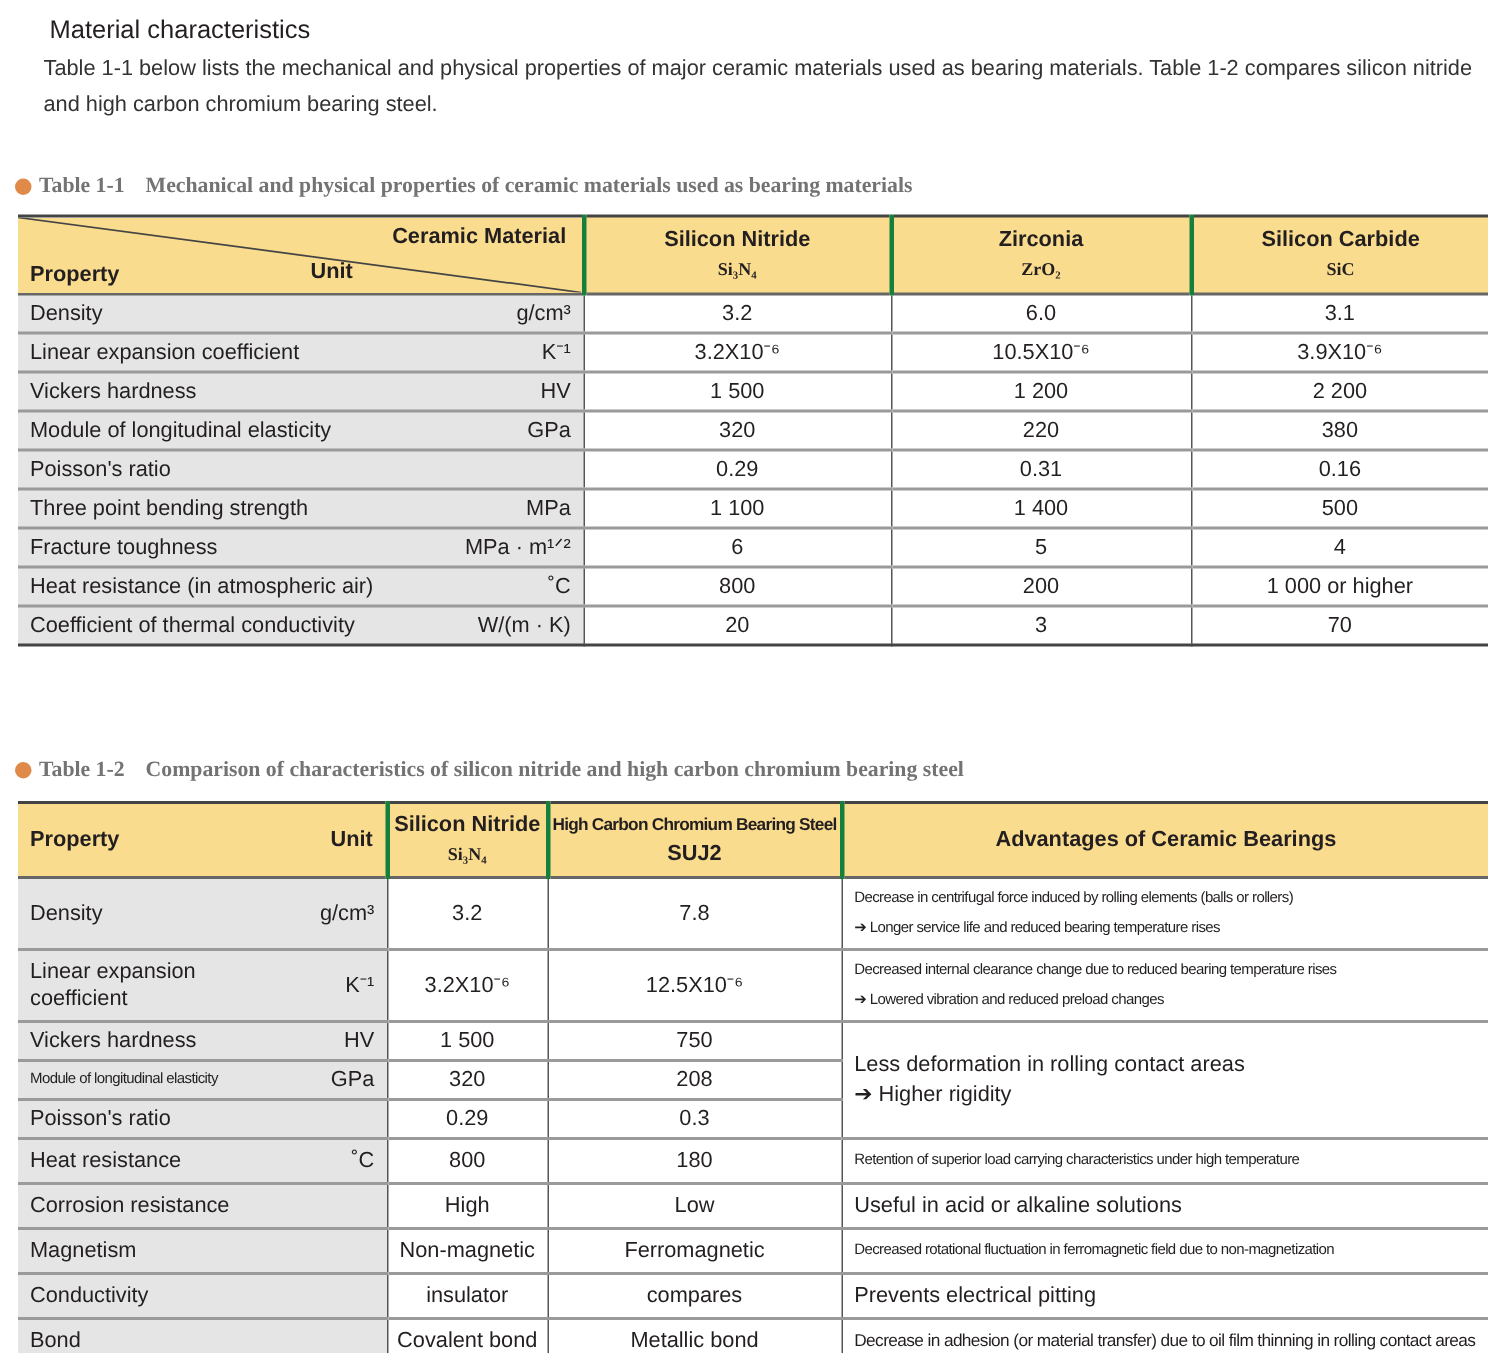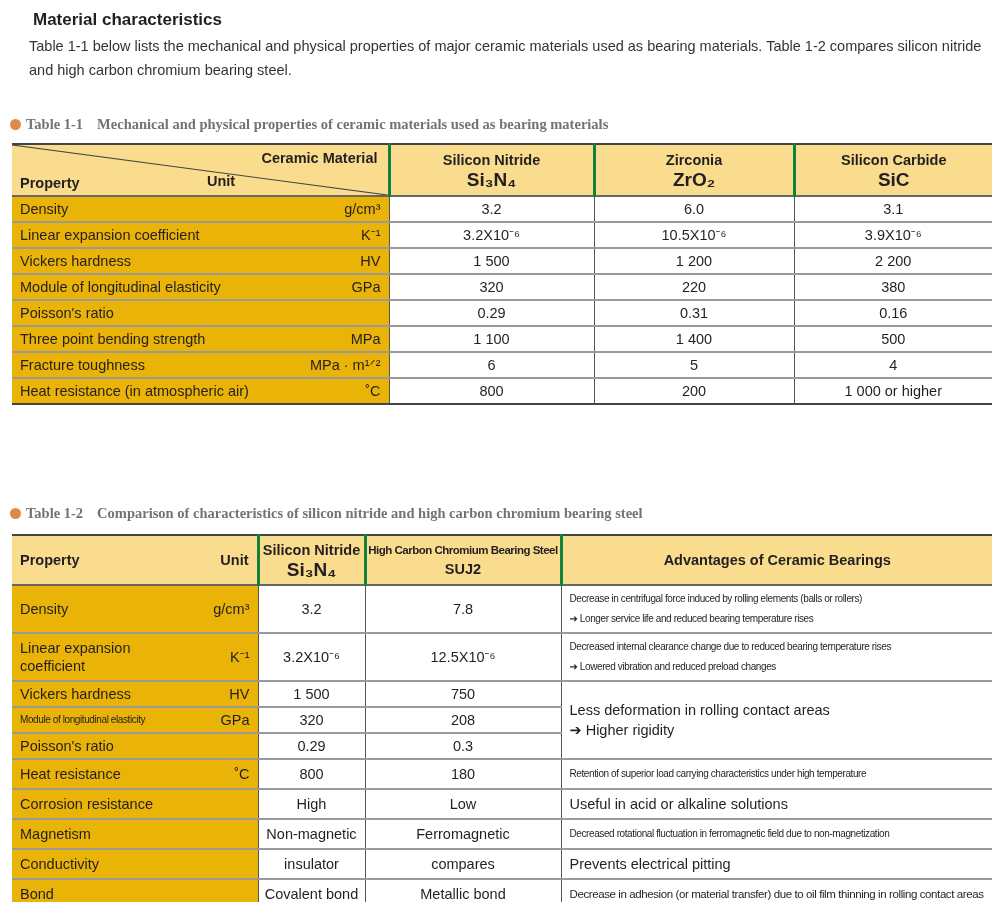--- a/index.html
+++ b/index.html
@@ -1,37 +1,37 @@
 <!DOCTYPE html>
 <html><head>
 <meta charset="utf-8">
 <style>
   html, body { margin: 0; padding: 0; background: #ffffff; }
   body { width: 1000px; height: 902px; position: relative; overflow: hidden; font-family: "Liberation Sans", sans-serif; color: #231f20; }
-  .title { position: absolute; left: 33px; top: 10px; font-size: 17px; font-weight: bold; color: #231f20; }
+  .title { position: absolute; left: 33px; top: 10px; font-size: 17px; font-weight: normal; color: #231f20; }
   .intro { position: absolute; left: 29px; top: 34px; width: 975px; font-size: 14.5px; line-height: 24px; color: #333; }
   .caption { position: absolute; left: 10px; font-family: "Liberation Serif", serif; font-weight: bold; font-size: 14.5px; color: #737373; display: flex; align-items: center; white-space: nowrap; }
   .caption .dot { width: 11px; height: 11px; border-radius: 50%; background: #e08a4a; margin-right: 5px; display: inline-block; }
   .caption .num { margin-right: 14px; }
   table { position: absolute; border-collapse: collapse; table-layout: fixed; font-size: 14.5px; color: #231f20; }
   table.t1 { left: 12px; top: 143px; width: 980px; border-top: 2px solid #444; border-bottom: 2px solid #444; }
   table.t2 { left: 12px; top: 534px; width: 980px; border-top: 2px solid #444; border-bottom: 2px solid #444; }
   th { background: #fadc8e; font-weight: bold; text-align: center; line-height: 19px; border-bottom: 2px solid #666; border-left: 3px solid #15803d; }
   td { border-bottom: 2px solid #9a9a9a; border-left: 1px solid #555; text-align: center; padding: 0 4px; height: 24px; line-height: 20px; white-space: nowrap; }
   tr:last-child td { border-bottom: none; }
-  td.prop { background: #eab308; text-align: left; padding: 0 8px 0 8px; }
+  td.prop { background: #e5e5e5; text-align: left; padding: 0 8px 0 8px; }
   th:first-child, td.prop { border-left: none; }
   .prop-inner { display: flex; justify-content: space-between; align-items: center; }
   .unit { text-align: right; }
   .diag-head { position: relative; height: 50px; text-align: left; padding: 0; }
   .diag-head svg { position: absolute; left: 0; top: 0; width: 100%; height: 100%; }
   .diag-head .cm { position: absolute; right: 10px; top: 4px; }
   .diag-head .ph { position: absolute; left: 8px; bottom: 2px; }
   .diag-head .uh { position: absolute; left: 195px; bottom: 4px; }
-  .sub { font-size: 19px; }
+  .sub { font-size: 12px; font-family: Liberation Serif, serif; }
   .adv { text-align: left; white-space: normal; padding: 2px 8px; }
   .small { font-size: 10px; letter-spacing: -0.4px; }
   .tiny-head { font-size: 11.5px; letter-spacing: -0.5px; font-weight: bold; }
   .t2 td { height: 24px; }
 </style>
 </head>
 <body>
 
 <div class="title">Material characteristics</div>
 <div class="intro">Table 1-1 below lists the mechanical and physical properties of major ceramic materials used as bearing materials. Table 1-2 compares silicon nitride and high carbon chromium bearing steel.</div>
@@ -155,20 +155,31 @@
       <td class="prop">
           <div class="prop-inner">
             <span>Heat resistance (in atmospheric air)</span>
             <span class="unit">˚C</span>
           </div>
         </td>
       <td>800</td>
       <td>200</td>
       <td>1 000 or higher</td>
     </tr>
+    <tr>
+      <td class="prop">
+          <div class="prop-inner">
+            <span>Coefficient of thermal conductivity</span>
+            <span class="unit">W/(m · K)</span>
+          </div>
+        </td>
+      <td>20</td>
+      <td>3</td>
+      <td>70</td>
+    </tr>
   </tbody>
 </table>
 
 <div class="caption" style="top:505px;">
   <span class="dot"></span>
   <span class="num">Table 1-2</span>
   <span>Comparison of characteristics of silicon nitride and high carbon chromium bearing steel</span>
 </div>
 
 <table class="t2">

